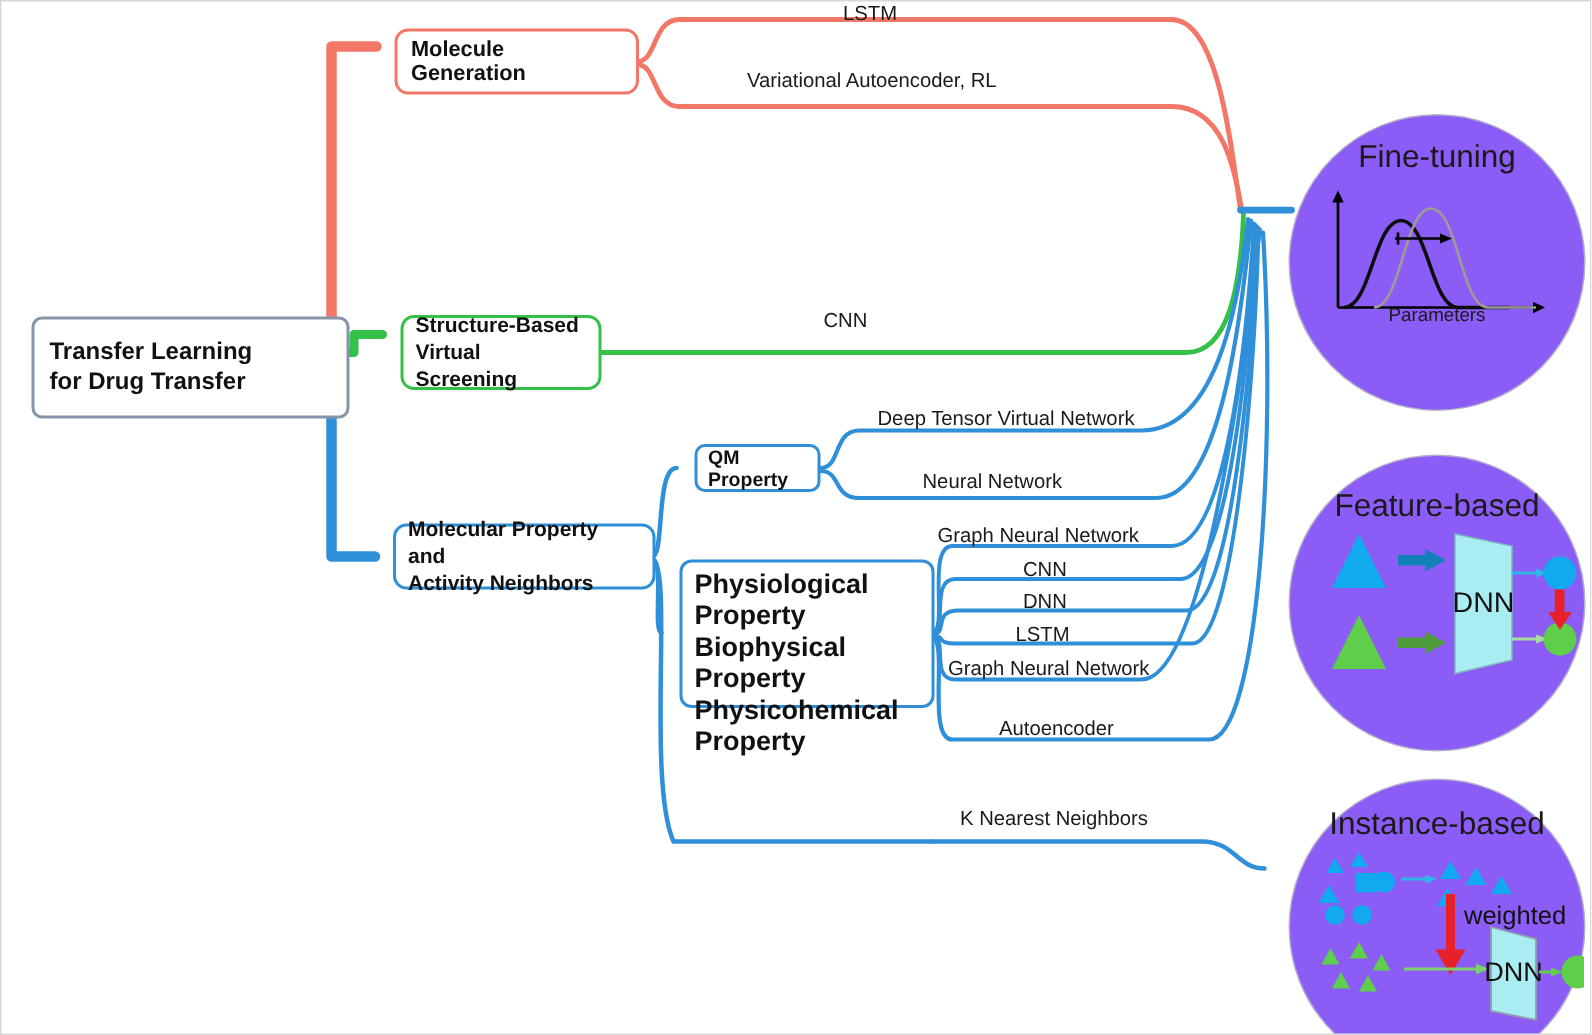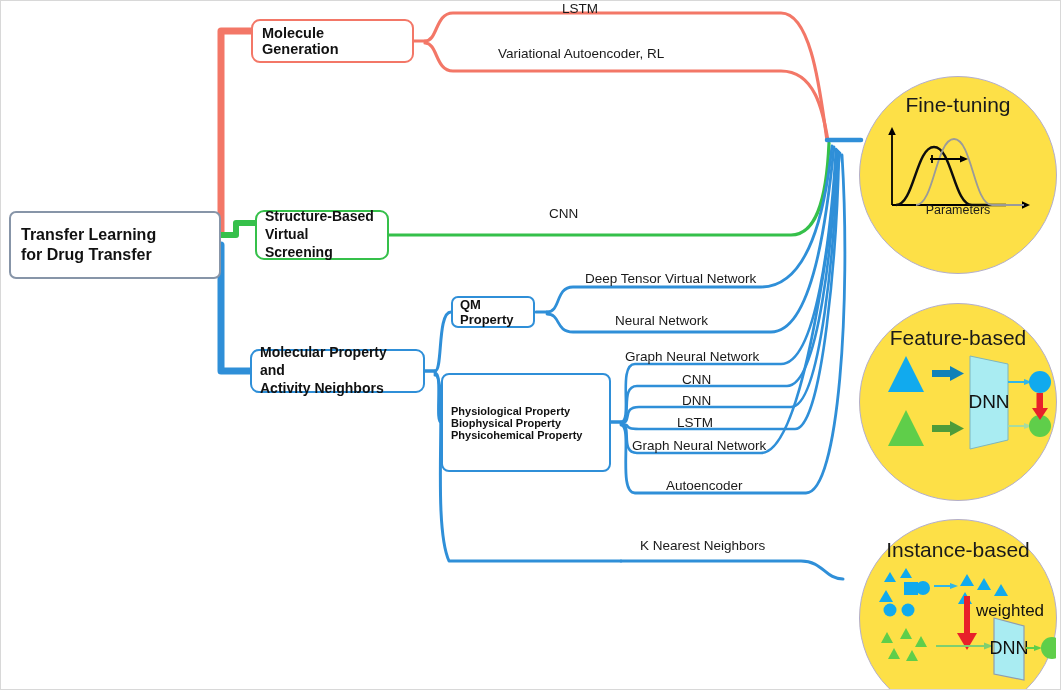--- a/index.html
+++ b/index.html
@@ -1,19 +1,19 @@
 <!DOCTYPE html>
 <html><head>
 <meta charset="utf-8">
 <style>
   html,body{margin:0;padding:0;background:#fff;}
   body{font-family:"Liberation Sans",sans-serif;}
   #canvas{position:relative;width:1061px;height:690px;background:#ffffff;overflow:hidden;border:1px solid #d8d8d8;box-sizing:border-box;}
   #wires{position:absolute;left:0;top:0;width:1061px;height:690px;}
-  .node{position:absolute;box-sizing:border-box;display:flex;flex-direction:column;justify-content:center;background:#ffffff;}
+  .node{position:absolute;box-sizing:border-box;display:flex;flex-direction:column;justify-content:center;background:#ffffff;margin-left:12px;}
   .node span{display:block;}
 
   #root-node{
     left:8px;top:210px;width:212px;height:68px;
     border:2.5px solid #8795a8;border-radius:7px;
     padding:0 10px;
     font-weight:bold;font-size:16px;color:#111;line-height:1.22;
   }
   #node-molgen{
     left:250px;top:18px;width:163px;height:44px;
@@ -31,31 +31,31 @@
     padding:0 8px;font-weight:bold;font-size:14px;color:#111;line-height:1.28;
   }
   #node-qm{
     left:450px;top:295px;width:84px;height:32px;
     border:2px solid #2f8fd8;border-radius:7px;
     padding:0 7px;font-weight:bold;font-size:13px;color:#111;
   }
   #node-props{
     left:440px;top:372px;width:170px;height:99px;
     border:2px solid #2f8fd8;border-radius:8px;
-    padding:4px 8px;font-weight:bold;font-size:11px;color:#111;
-    justify-content:center;
+    padding:4px 8px;font-weight:bold;font-size:18px;color:#111;
+    justify-content:space-between;
   }
 
   .edge-label{
     position:absolute;color:#1a1a1a;font-size:13.5px;white-space:nowrap;
     font-family:"Liberation Sans",sans-serif;
   }
 
   .circle{
-    position:absolute;border-radius:50%;border:1.4px solid #b3aecb;background:#fde047;
+    position:absolute;border-radius:50%;border:1.4px solid #b3aecb;background:#8b5cf6;
   }
   .circ-title{
     position:absolute;width:100%;text-align:center;font-size:21px;color:#1a1a1a;
     font-family:"Liberation Sans",sans-serif;
   }
   #circle-finetuning{left:858px;top:75px;width:196px;height:196px;}
   #circle-feature{left:858px;top:302px;width:196px;height:196px;}
   #circle-instance{left:858px;top:518px;width:196px;height:196px;}
   .circ-svg{position:absolute;left:0;top:0;width:196px;height:196px;}
 </style>

